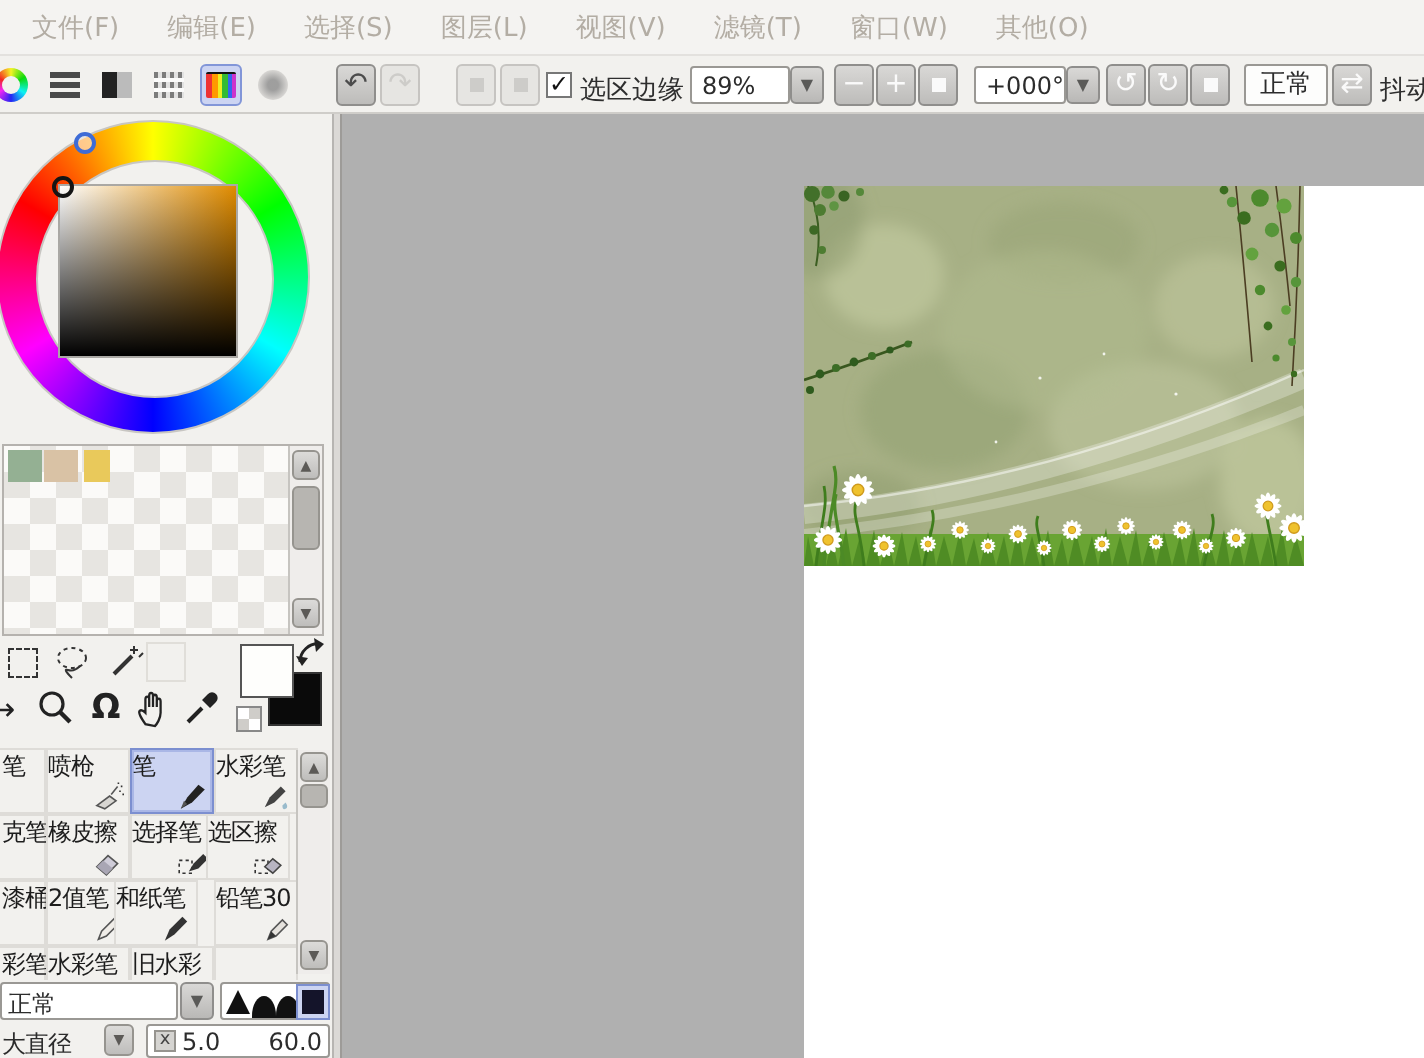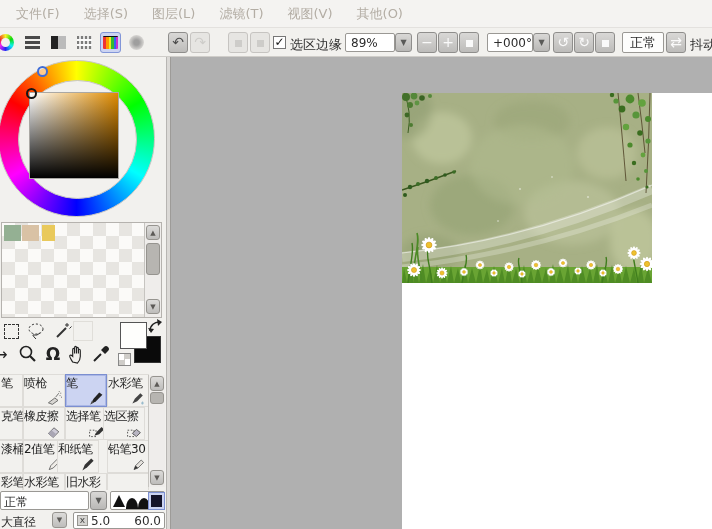--- a/index.html
+++ b/index.html
@@ -124,24 +124,26 @@
   #canvas-white { position:absolute; left:231px; top:36px; width:310px; height:436px; background:#ffffff; }
   #art { position:absolute; left:231px; top:36px; width:250px; height:190px; }
 </style>
 </head>
 <body>
 
 <div id="app">
 
   <div id="menubar">
     <div class="menu-item">文件(F)</div>
+    <div class="menu-item">编辑(E)</div>
     <div class="menu-item">选择(S)</div>
     <div class="menu-item">图层(L)</div>
+    <div class="menu-item">视图(V)</div>
     <div class="menu-item">滤镜(T)</div>
-    <div class="menu-item">视图(V)</div>
+    <div class="menu-item">窗口(W)</div>
     <div class="menu-item">其他(O)</div>
   </div>
 
   <div id="toolbar">
     <div class="ticon" style="left:-5px">
         <div class="wheel-ico">
           <i></i>
         </div>
       </div>
     <div class="ticon" style="left:22px">

